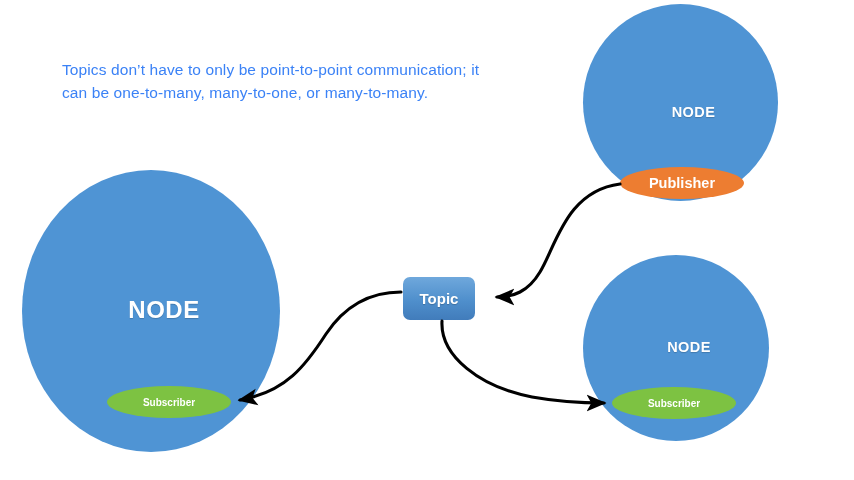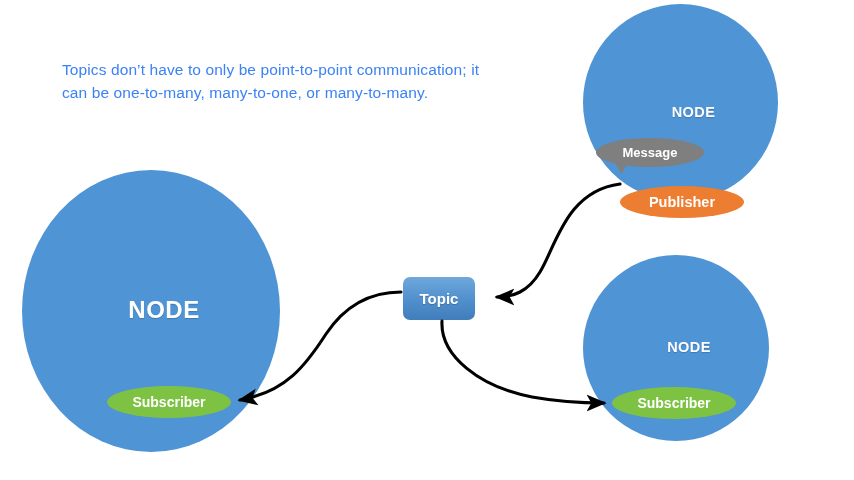--- a/index.html
+++ b/index.html
@@ -90,21 +90,21 @@
     border-radius: 50%;
     display: flex;
     align-items: center;
     justify-content: center;
     color: #ffffff;
     font-weight: bold;
     user-select: none;
   }
   .badge-subscriber {
     background: #7dc242;
-    font-size: 14px;
+    font-size: 10px;
   }
   .badge-publisher {
     background: #ed7d31;
     font-size: 14.5px;
   }
 
   #subscriber-left {
     left: 107px;
     top: 386px;
     width: 124px;
@@ -114,21 +114,20 @@
     left: 612px;
     top: 387px;
     width: 124px;
     height: 32px;
   }
   #publisher-topright {
     left: 620px;
     top: 167px;
     width: 124px;
     height: 32px;
-    margin-top: 19px;
   }
 
   
   #message-callout {
     position: absolute;
     left: 596px;
     top: 138px;
     width: 108px;
     height: 29px;
   }
@@ -205,26 +204,20 @@
     <div class="node-label" id="node-left-label">NODE</div>
   </div>
   <div class="badge-ellipse badge-subscriber" id="subscriber-left">
     <span>Subscriber</span>
   </div>
 
   <div class="node-circle" id="node-topright">
     <div class="node-label" id="node-topright-label">NODE</div>
   </div>
 
-  <div id="message-callout">
-    <div class="tail"></div>
-    <div class="bubble">
-      <span class="bubble-text">Message</span>
-    </div>
-  </div>
 
   <div class="badge-ellipse badge-publisher" id="publisher-topright">
     <span>Publisher</span>
   </div>
 
   <div class="node-circle" id="node-bottomright">
     <div class="node-label" id="node-bottomright-label">NODE</div>
   </div>
   <div class="badge-ellipse badge-subscriber" id="subscriber-right">
     <span>Subscriber</span>

